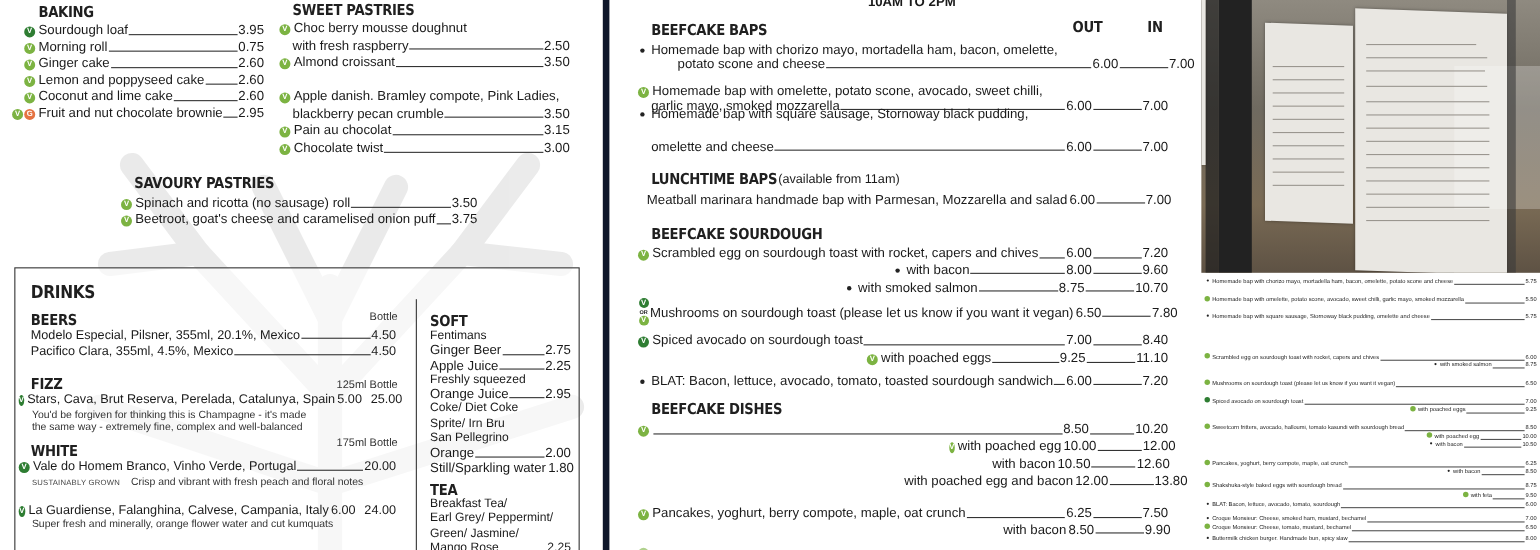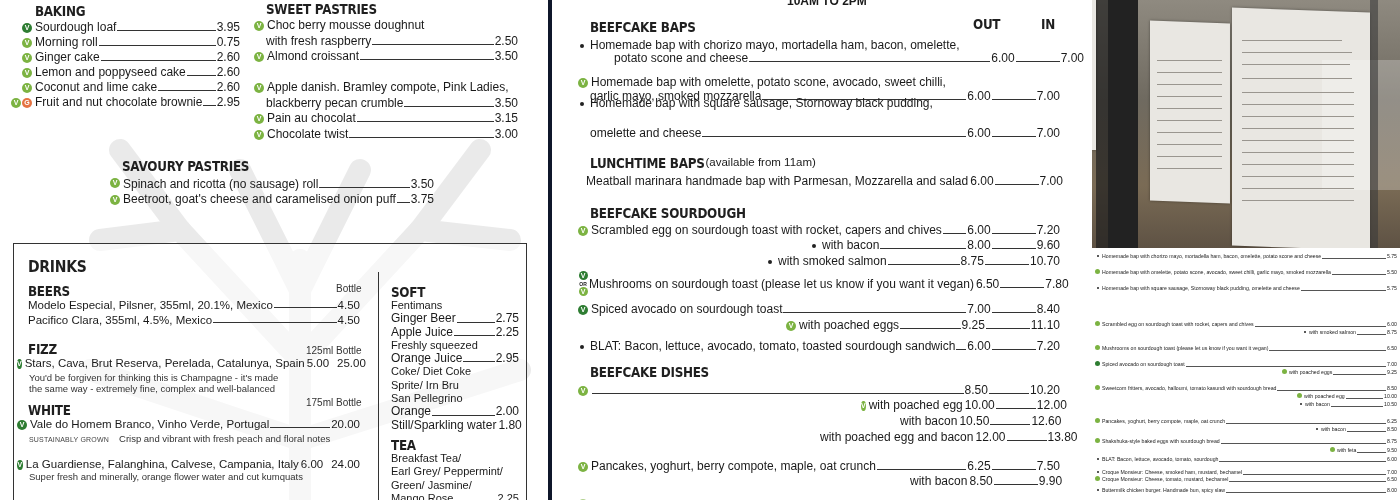--- a/index.html
+++ b/index.html
@@ -1,21 +1,21 @@
 <!DOCTYPE html>
 <html><head>
 <meta charset="utf-8">
 <style>
   * { box-sizing: border-box; margin: 0; padding: 0; }
   html, body { width: 1400px; height: 500px; overflow: hidden; background: #fff; }
   body { position: relative; font-family: "Liberation Sans", sans-serif; color: #1a1a1a; }
 
   .panel { position: absolute; top: 0; height: 500px; overflow: hidden; background: #fff; }
   #panel-left { left: 0; width: 545px; }
-  #panel-mid { left: 548px; width: 542px; border-left: 4px solid #0f172a; }
+  #panel-mid { left: 548px; width: 542px; border-left: 6px solid #0f172a; }
   #panel-right { left: 1092px; width: 308px; background: #fff; }
 
   .head { font-family: "DejaVu Sans", sans-serif; font-weight: bold; font-size: 12px; letter-spacing: -0.3px; color: #1f1f1f; transform: scaleY(1.15); transform-origin: left top; text-transform: uppercase; }
 
   .row { position: absolute; display: flex; align-items: baseline; font-size: 12px; white-space: nowrap; }
   .row .name { flex: 0 0 auto; }
   .row .fill { flex: 1 1 auto; border-bottom: 1px solid #333; margin: 0 1px; height: 1px; align-self: flex-end; margin-bottom: 3px; }
   .row .price { flex: 0 0 auto; }
   .vicon { display: inline-block; width: 10px; height: 10px; border-radius: 50%; background: #7cb342; color: #fff; font-size: 7px; line-height: 10px; text-align: center; font-weight: bold; margin-right: 3px; vertical-align: middle; position: relative; top: -1px; }
   .vicon.dark { background: #2e7d32; }
@@ -135,21 +135,21 @@
     <span class="price">3.15</span>
   </div>
   <div class="row" style="left:254px; top:127px; width:264px;">
     <span class="vicon">V</span>
     <span class="name">Chocolate twist</span>
       <span class="fill"></span>
     <span class="price">3.00</span>
   </div>
 
   <div style="position:absolute; left:122px; top:158px;" class="head">SAVOURY PASTRIES</div>
-  <div class="row" style="left:110px; top:177px; width:324px;align-items:center;">
+  <div class="row" style="left:110px; top:177px; width:324px;">
     <span class="vicon">V</span>
     <span class="name">Spinach and ricotta (no sausage) roll</span>
       <span class="fill"></span>
     <span class="price">3.50</span>
   </div>
   <div class="row" style="left:110px; top:192px; width:324px;">
     <span class="vicon">V</span>
     <span class="name">Beetroot, goat's cheese and caramelised onion puff</span>
       <span class="fill"></span>
     <span class="price">3.75</span>

